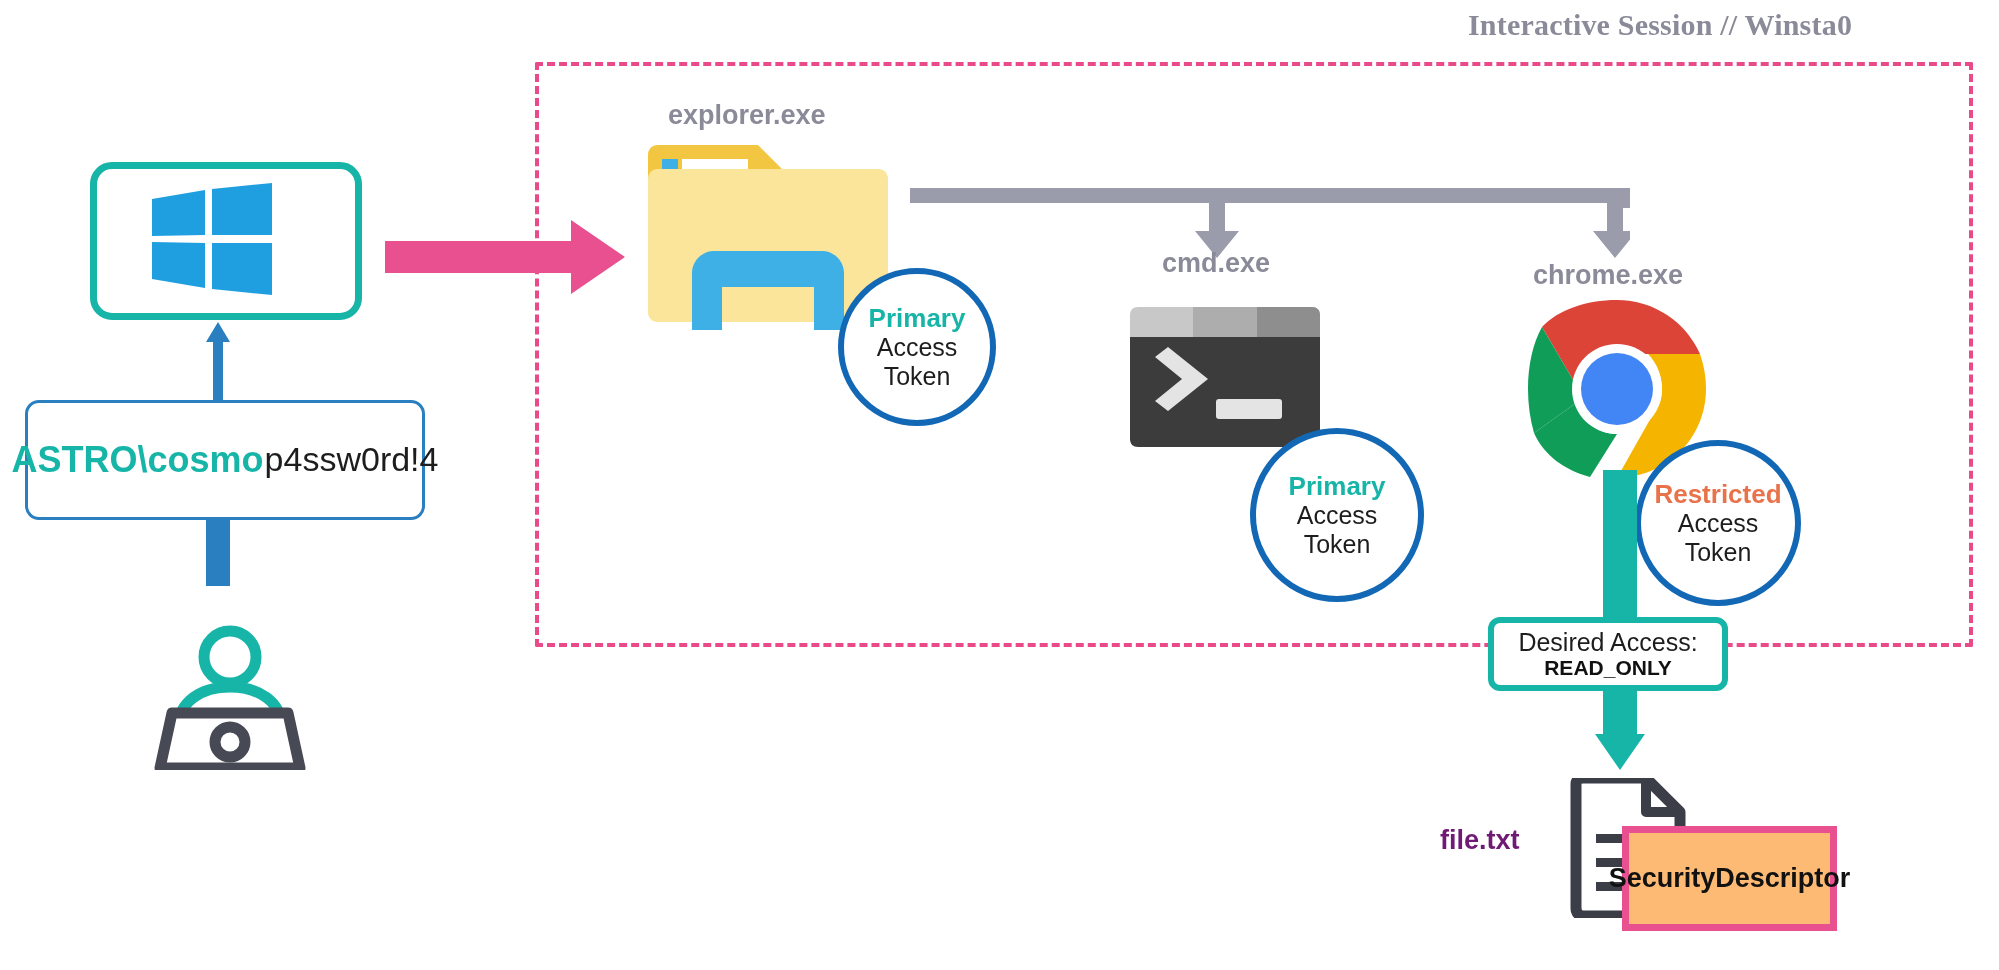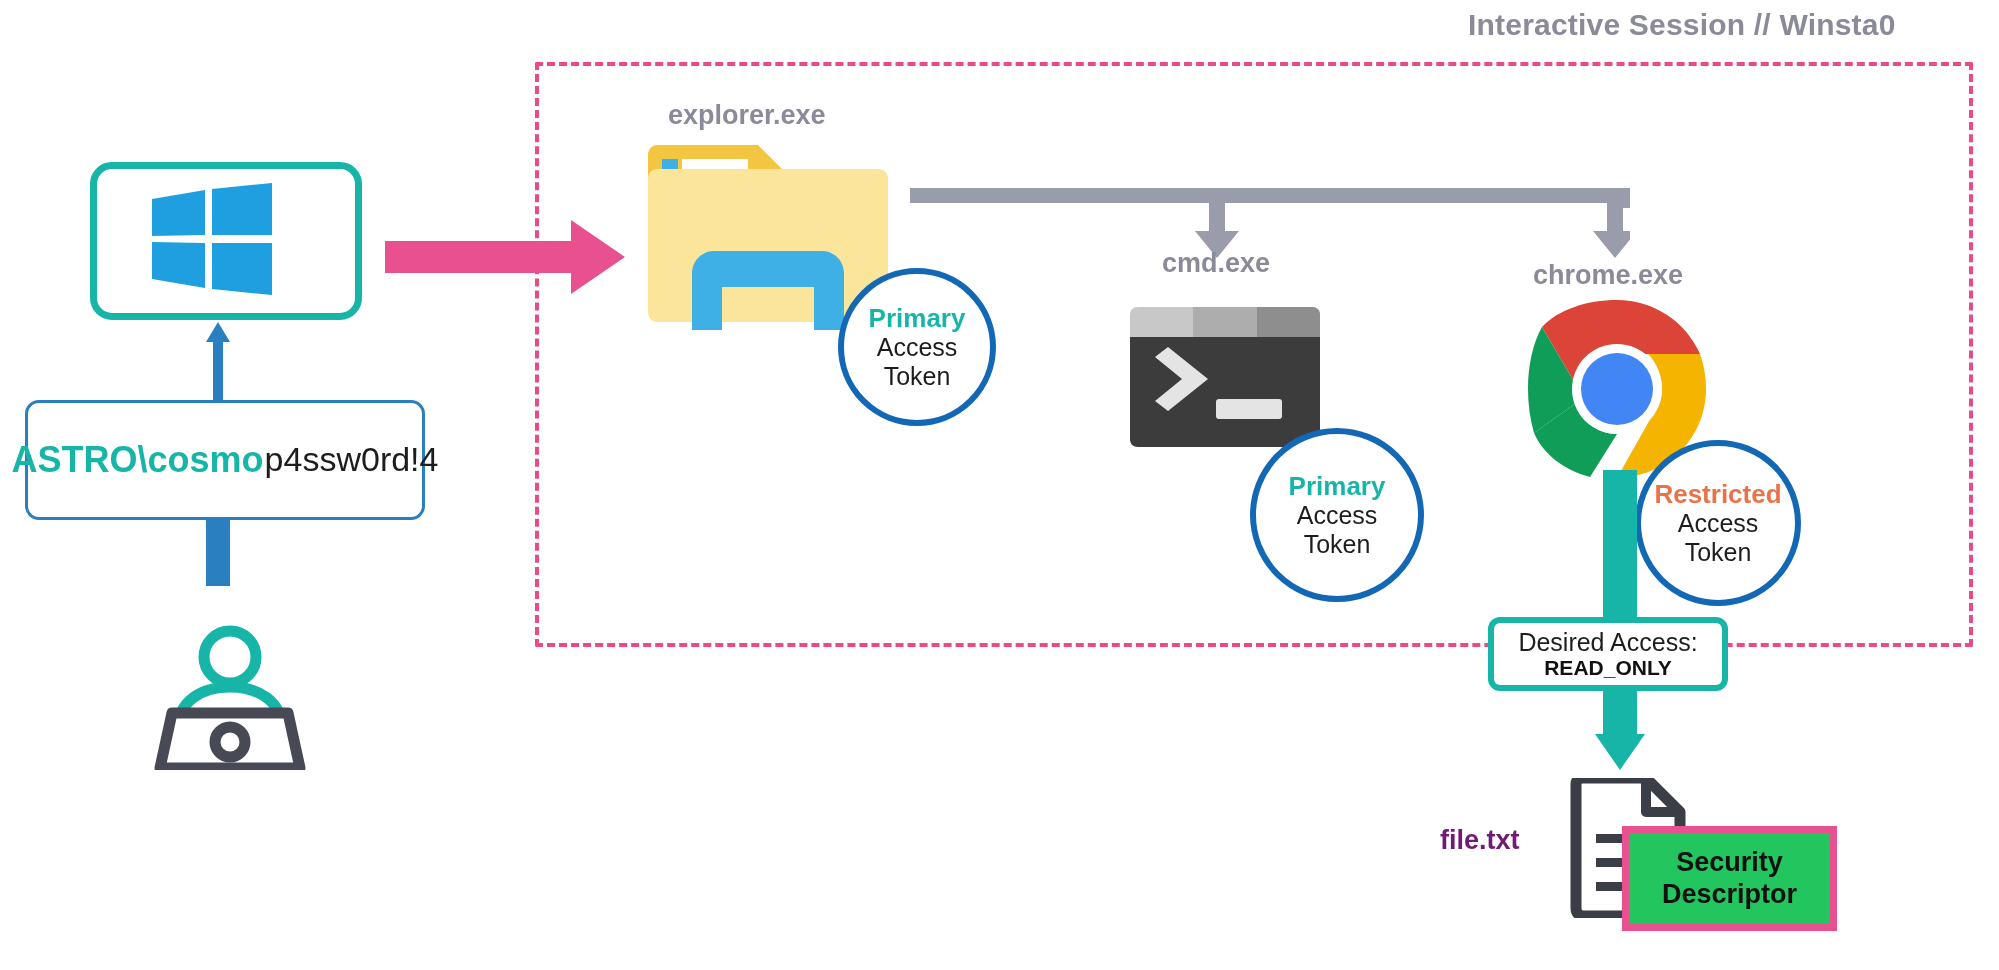--- a/index.html
+++ b/index.html
@@ -19,20 +19,21 @@
 
   
   #session-title {
     left: 1468px;
     top: 8px;
     font-size: 30px;
     font-weight: bold;
     color: #8a8a99;
     letter-spacing: 0.2px;
     white-space: nowrap;
+    font-family: Liberation Serif, serif;
   }
   #session-box {
     left: 535px;
     top: 62px;
     width: 1438px;
     height: 585px;
     border: 4px dashed #e84a8a;
     box-sizing: border-box;
     border-radius: 2px;
   }
@@ -186,22 +187,22 @@
     font-size: 27px; font-weight: bold; color: #701a75;
     white-space: nowrap;
   }
   #file-icon { left: 1568px; top: 778px; width: 120px; height: 140px; }
 
   #sd-box {
     left: 1622px; top: 826px;
     width: 215px; height: 105px;
     border: 7px solid #e8508f;
     box-sizing: border-box;
-    background: #22c55e;
-    display: flex; flex-direction: column;
+    background: #fdba74;
+    display: flex; 
     align-items: center; justify-content: center;
     line-height: 1.16;
   }
   .sd-line { font-size: 27px; font-weight: bold; color: #111111; }
 </style>
 </head>
 <body>
 
 <div id="canvas">
 

